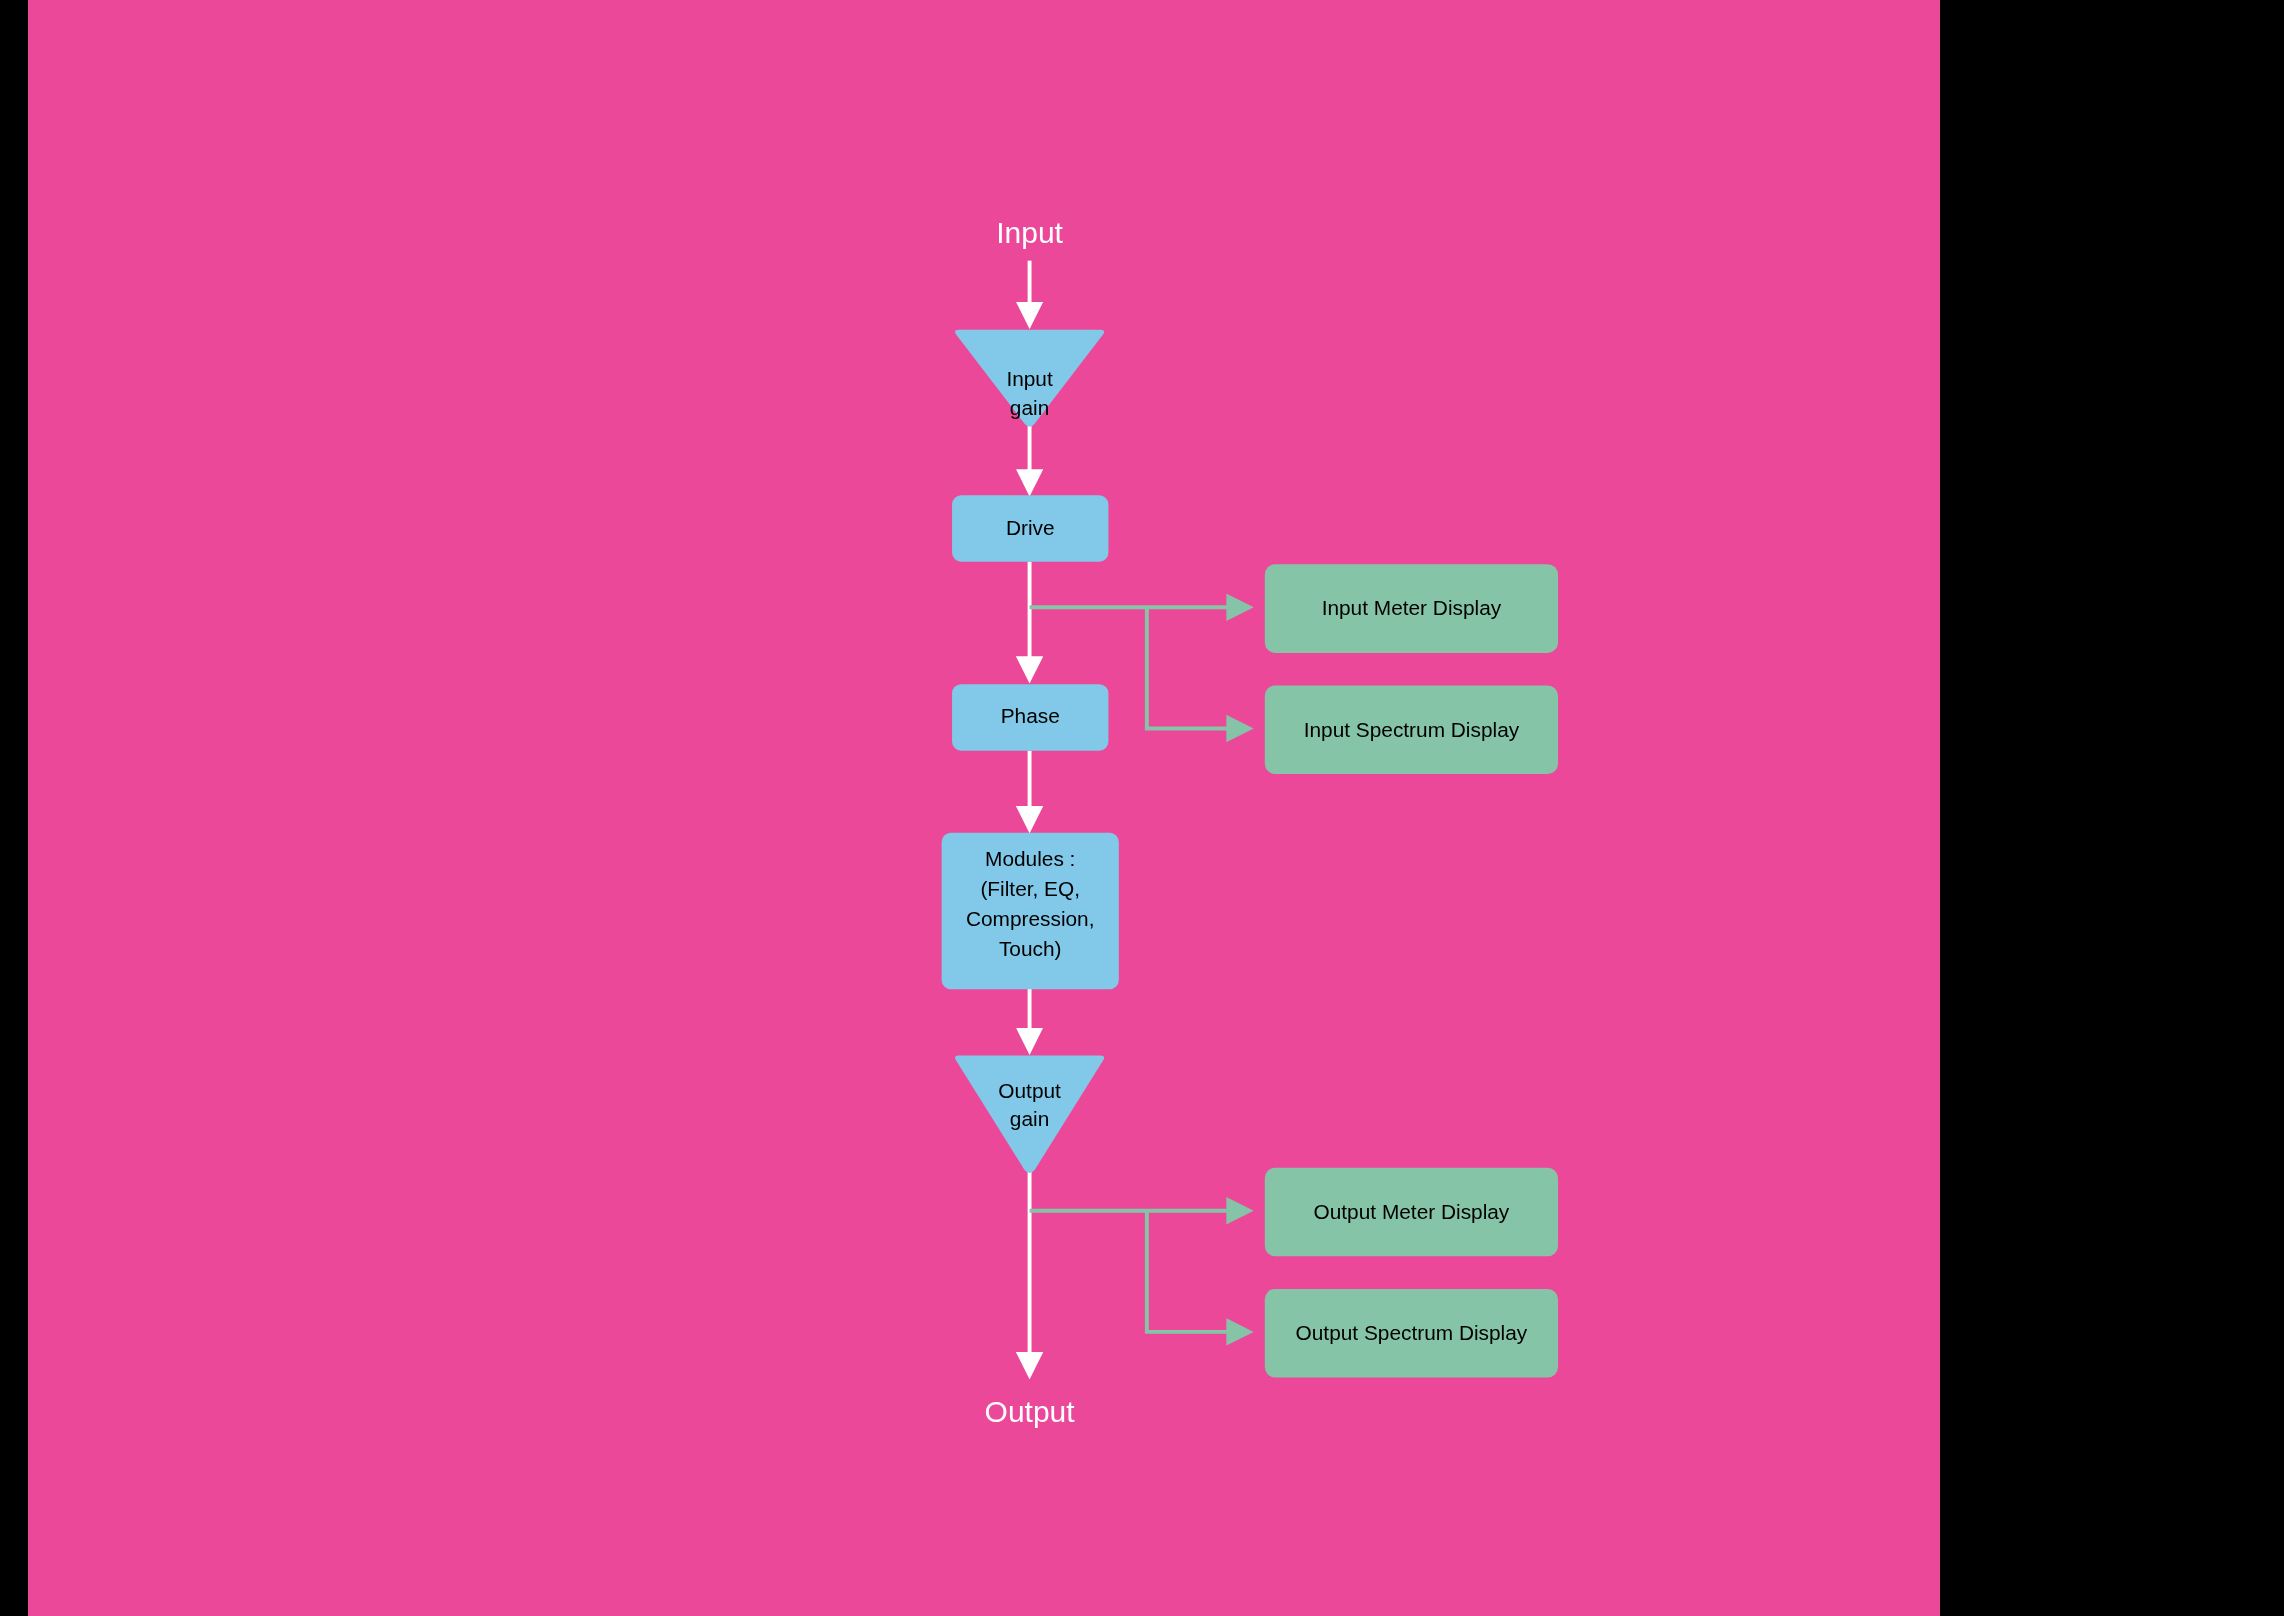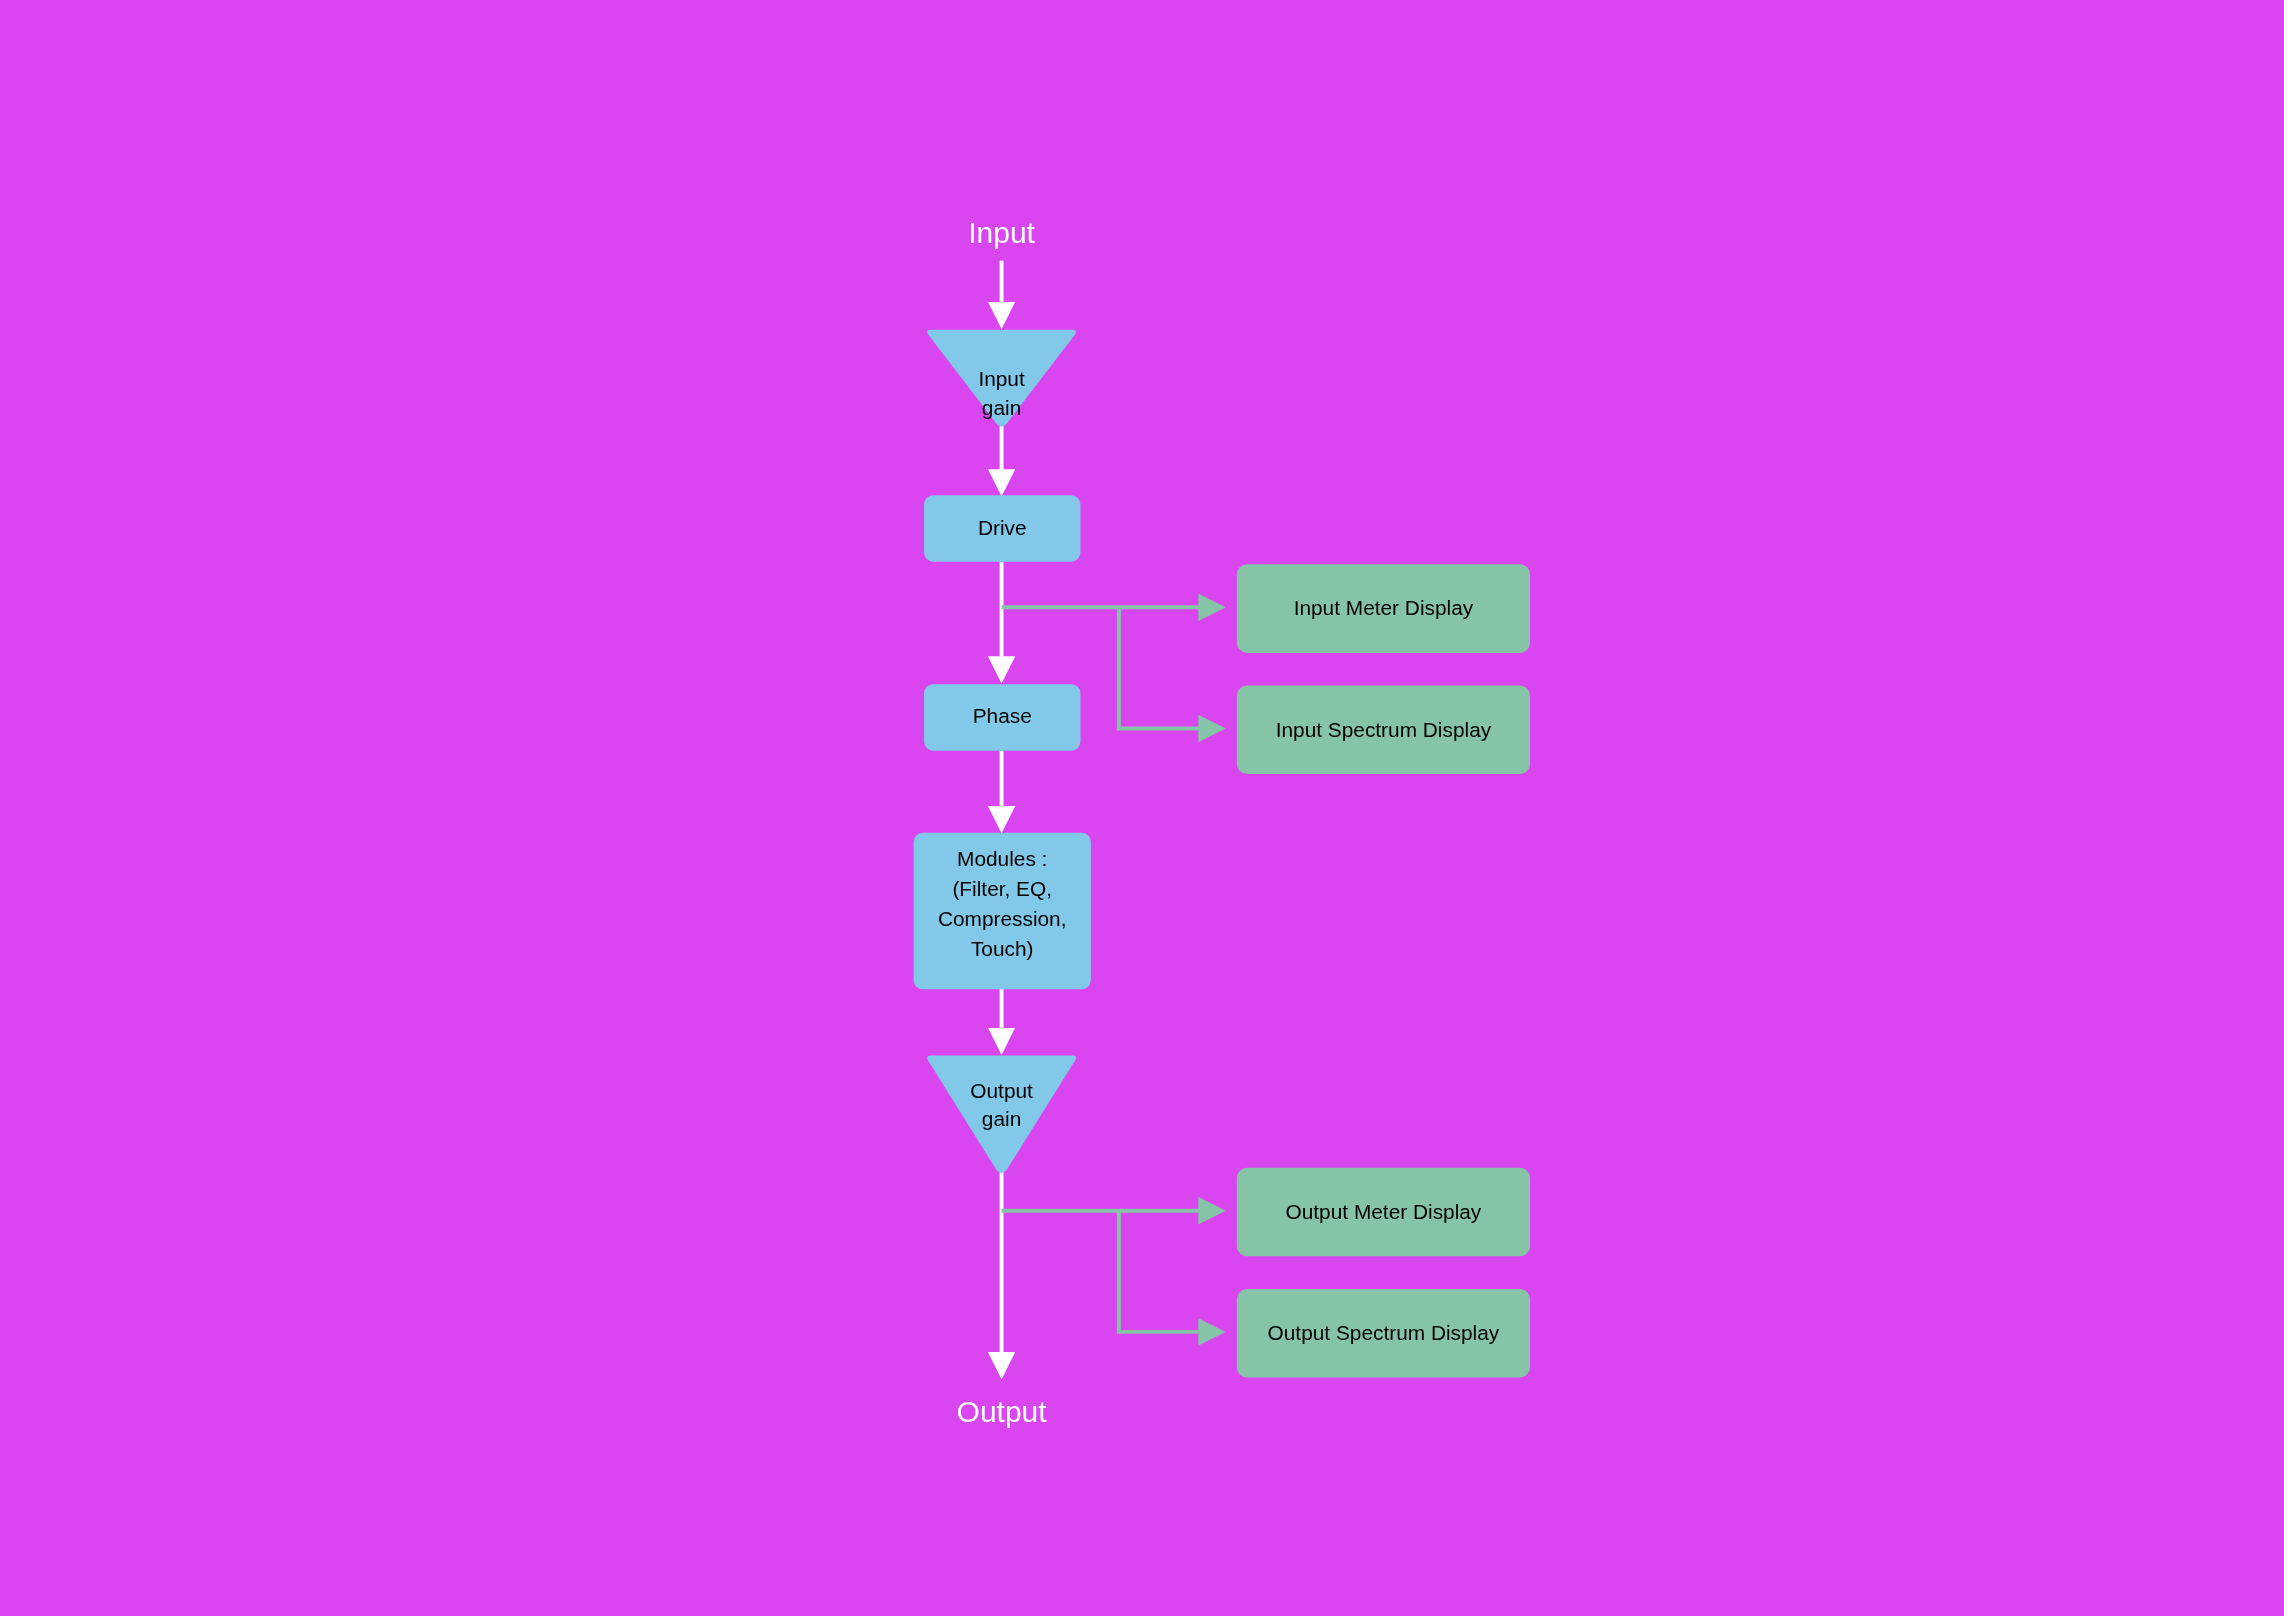--- a/index.html
+++ b/index.html
@@ -8,23 +8,24 @@
     background: #000000;
   }
   body {
     width: 2284px;
     height: 1616px;
     overflow: hidden;
     font-family: "Liberation Sans", sans-serif;
   }
   #diagram-root {
     position: relative;
-    width: 2284px;
+    width: 1912px;
     height: 1616px;
-    background: #d946ef;
+    background: #ec4899;
+    margin-left: 28px;
   }
   svg.flow {
     position: absolute;
     top: 0;
     left: 0;
     width: 2284px;
     height: 1616px;
     display: block;
   }
   text {

